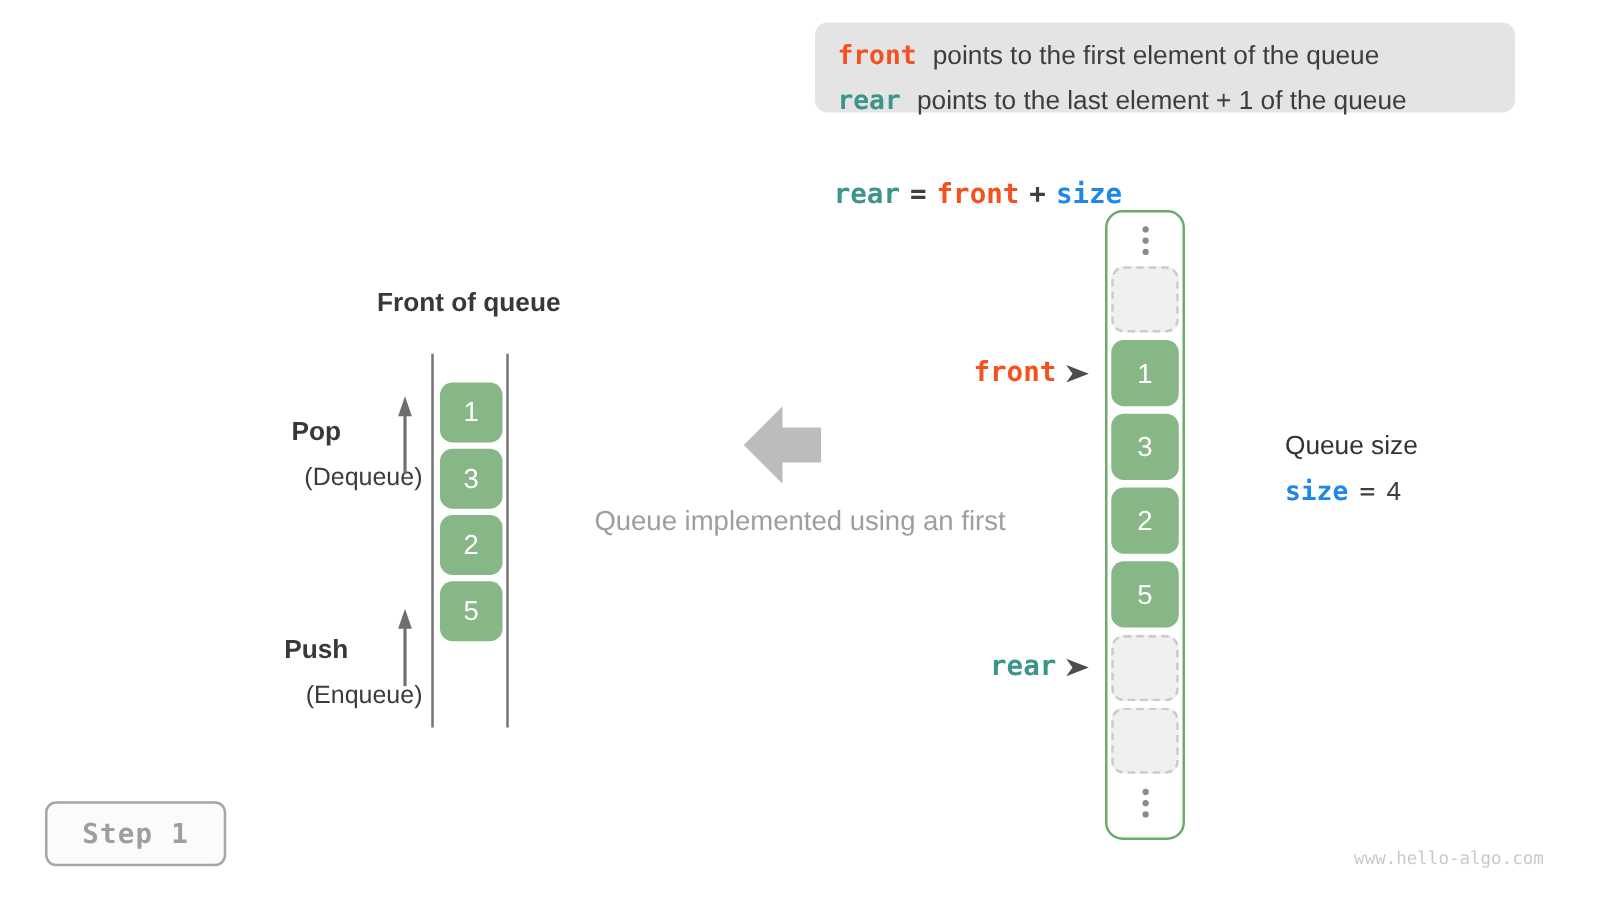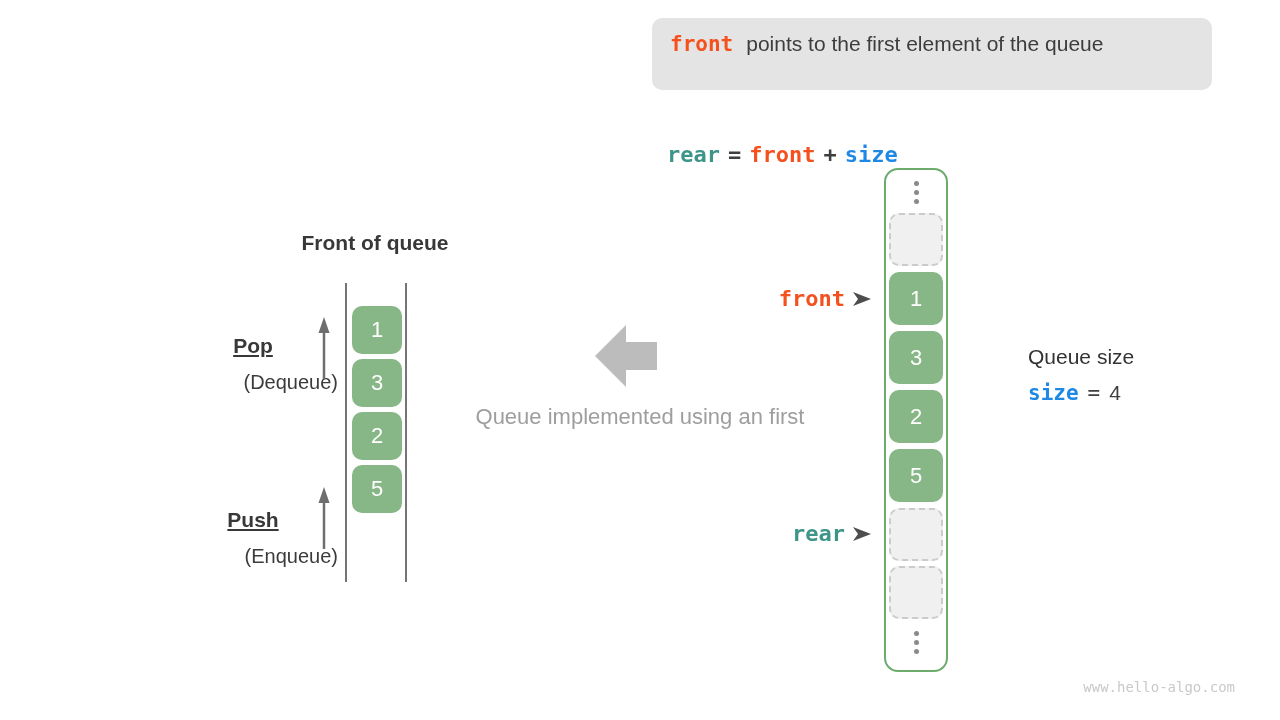--- a/index.html
+++ b/index.html
@@ -29,21 +29,21 @@
                font-size:21px; color:#383838; }
   .front-of-queue { left:290px; top:231px; }
   .rear-of-queue  { left:290px; top:613px; }
   .channel-line { position:absolute; top:283px; width:2px; height:299px; background:#757575; }
   .line-left  { left:345px; }
   .line-right { left:405px; }
   .lcell { position:absolute; left:352px; width:50px; height:48px; background:#87b787;
            border-radius:10px; color:#ffffff; font-size:22px; font-weight:500;
            display:flex; align-items:center; justify-content:center; }
   .side-title { position:absolute; left:185px; width:136px; text-align:center;
-                font-weight:bold; font-size:21px; color:#383838;text-decoration:underline; }
+                font-weight:bold; font-size:21px; color:#383838; }
   .side-sub   { position:absolute; left:168px; width:170px; text-align:right;
                 font-size:20px; color:#3b3b3b; }
   .up-arrow { position:absolute; left:315px; width:18px; height:62px; }
 
   
   .block-arrow { position:absolute; left:595px; top:323px; }
   .caption { position:absolute; left:440px; top:404px; width:400px; text-align:center;
              font-size:22px; color:#9e9e9e; }
 
   
@@ -79,20 +79,23 @@
                font-family:"DejaVu Sans Mono", monospace; font-size:14px; color:#c9c9c9; }
 </style>
 </head>
 <body>
 
 <div class="stage">
 
   <div class="note-box">
     <div class="note-line">
       <span class="mono kw-front">front</span><span>points to the first element of the queue</span>
+    </div>
+    <div class="note-line">
+      <span class="mono kw-rear">rear</span><span>points to the last element + 1 of the queue</span>
     </div>
   </div>
 
   <div class="formula">
     <span class="kw-rear">rear</span><span class="dark op">=</span><span class="kw-front">front</span><span class="dark op">+</span><span class="kw-size">size</span>
   </div>
 
   <div class="big-label front-of-queue">Front of queue</div>
   <div class="channel-line line-left"></div>
   <div class="channel-line line-right"></div>
@@ -161,15 +164,16 @@
     <svg width="20" height="16" viewBox="0 0 20 16">
         <polygon points="1,1 19,8 1,15 6,8" fill="#4d4d4d"></polygon>
       </svg>
   </div>
 
   <div class="queue-size-label">Queue size</div>
   <div class="queue-size-eq">
     <span class="mono kw-size">size</span><span class="eq">=</span><span>4</span>
   </div>
 
+  <div class="step-badge">Step 1</div>
   <div class="watermark">www.hello-algo.com</div>
 
 </div>
 
 </body></html>

